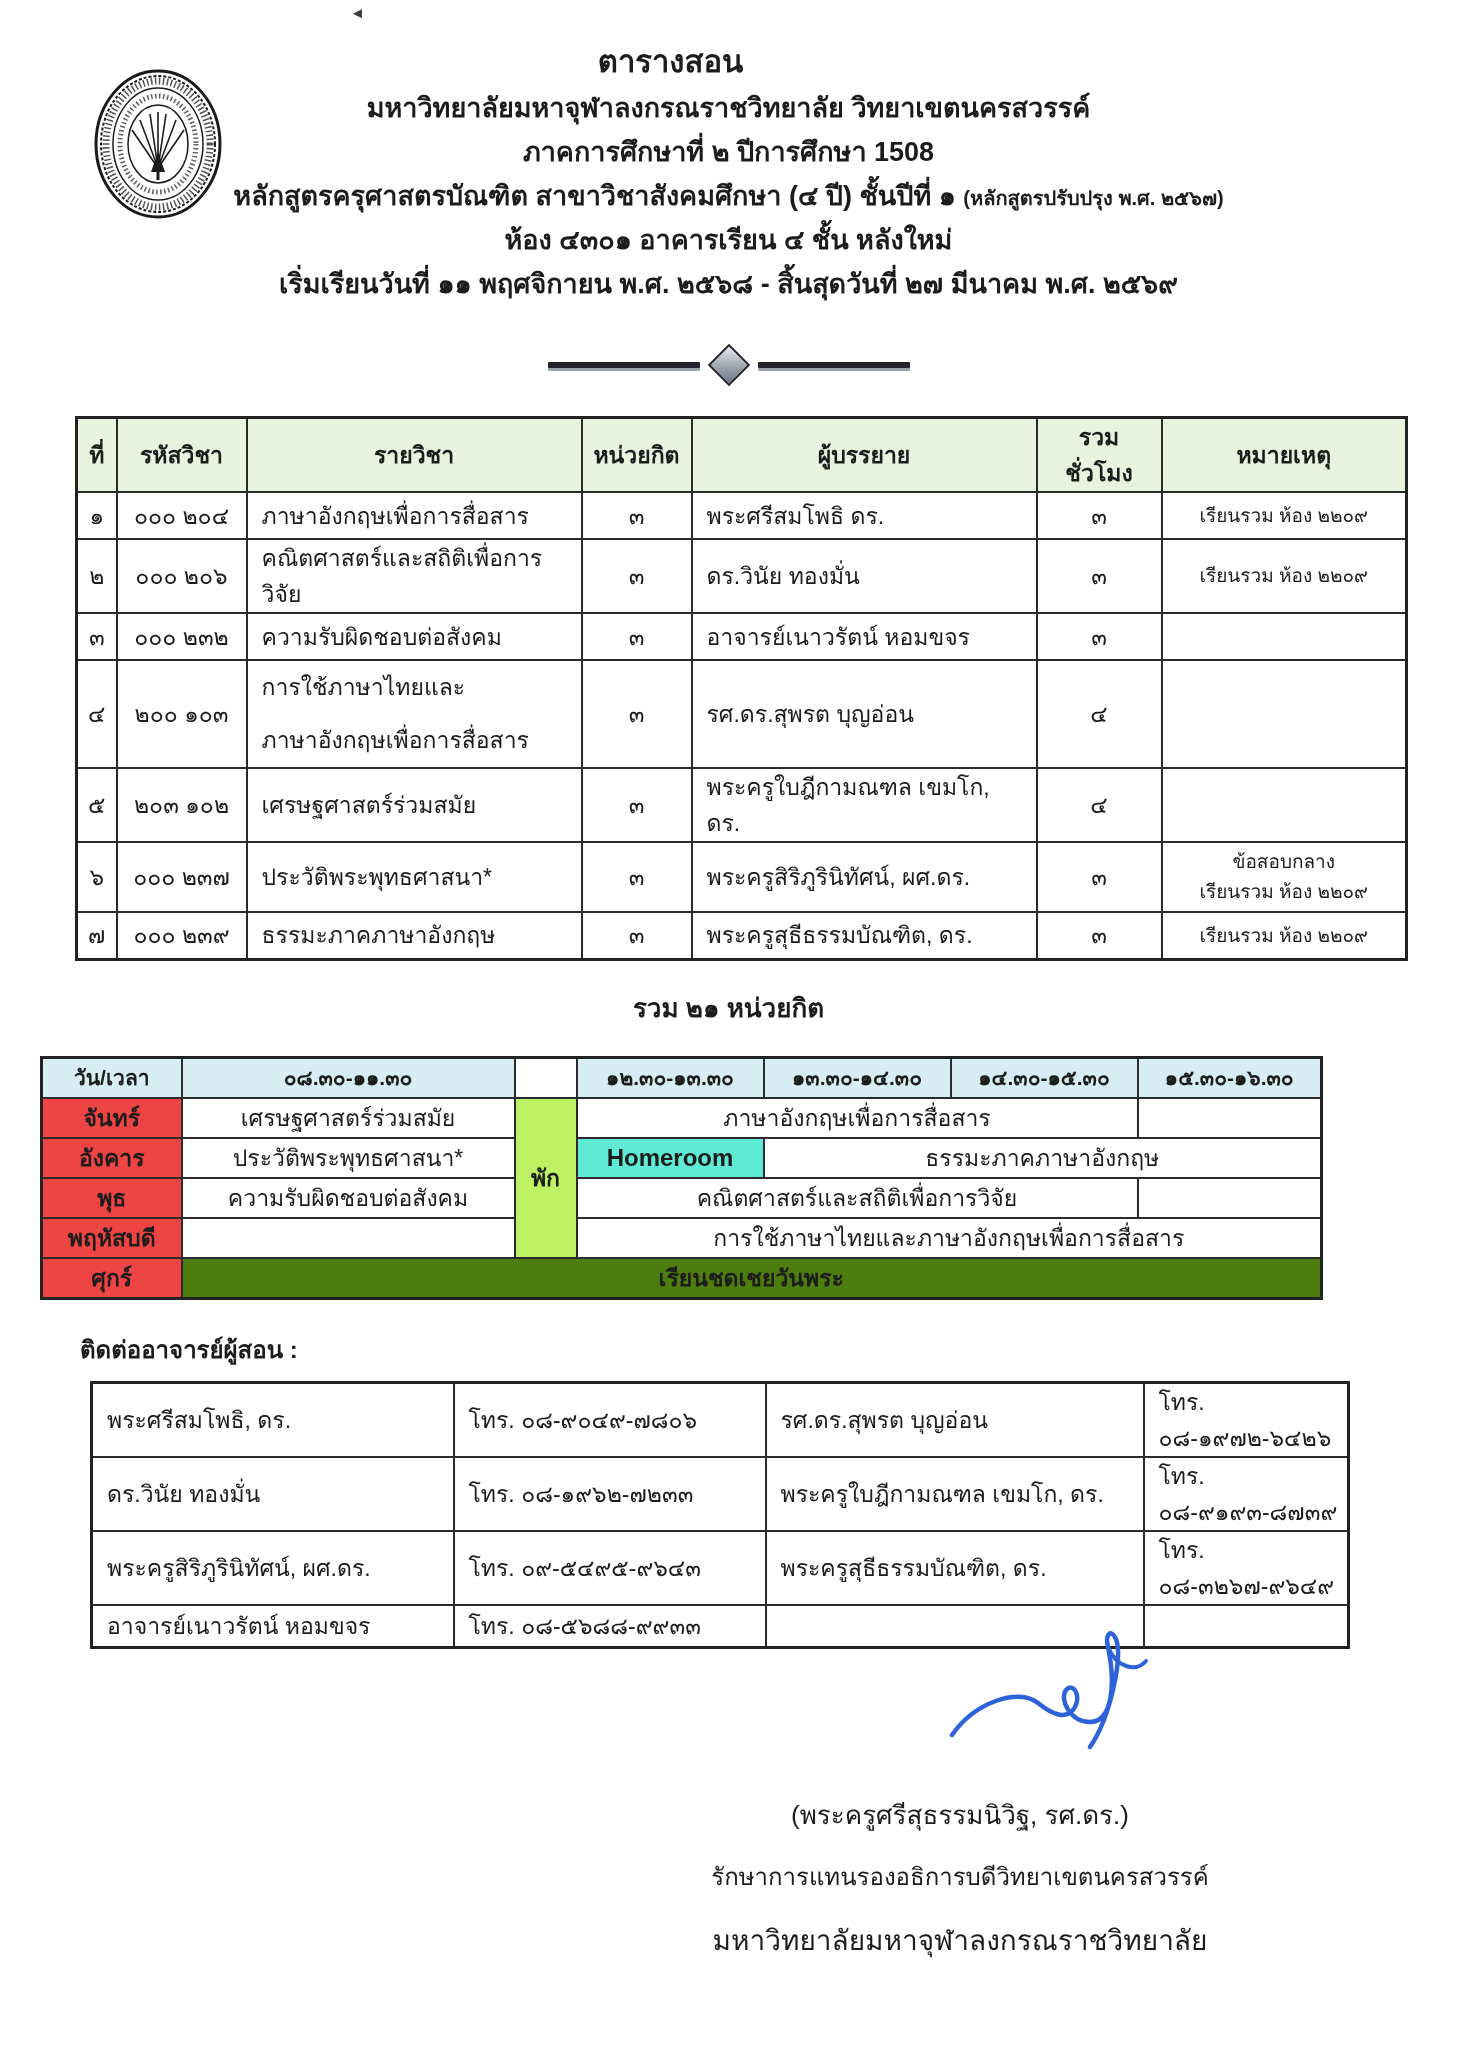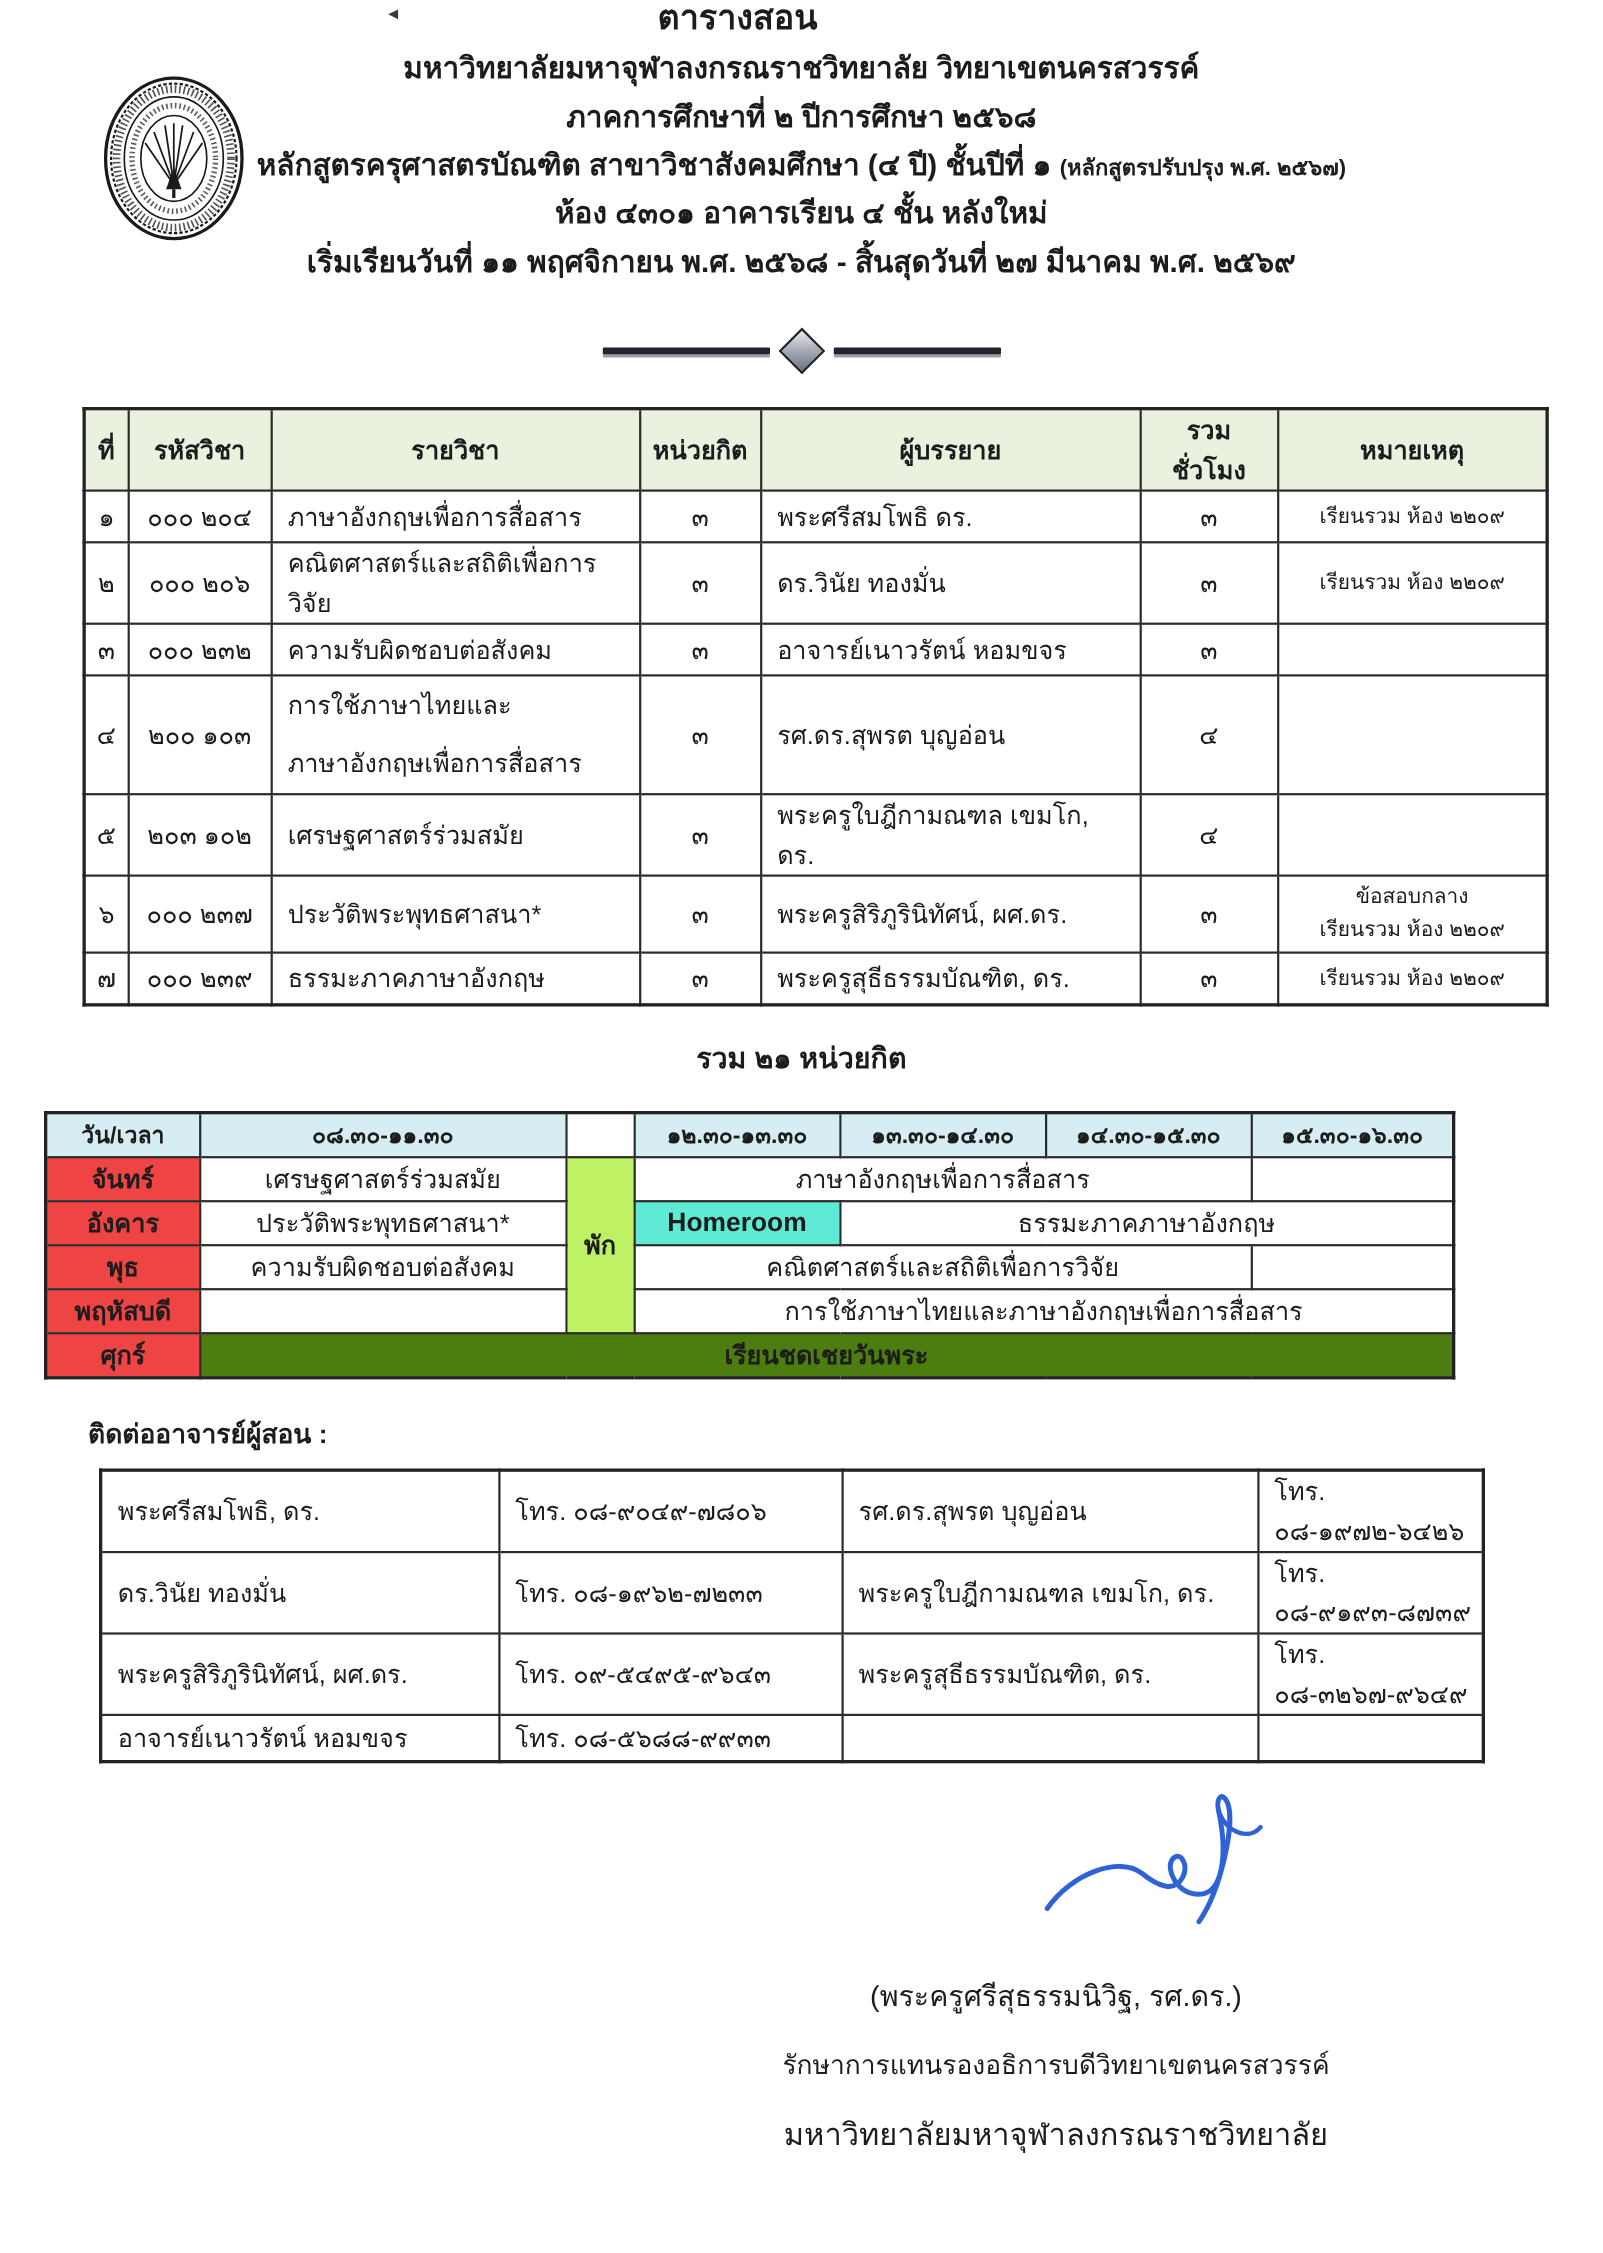--- a/index.html
+++ b/index.html
@@ -5,21 +5,21 @@
   html,body{margin:0;padding:0;}
   body{
     width:1457px;height:2048px;position:relative;background:#ffffff;
     font-family:"Liberation Sans","DejaVu Sans",sans-serif;color:#1c1c1c;
     overflow:hidden;
   }
   .artifact{position:absolute;top:4px;left:350px;font-size:15px;color:#3a3a3a;}
 
   
   .seal{position:absolute;left:92px;top:68px;width:132px;height:152px;}
-  .header{text-align:center;line-height:1.0;}
+  .header{padding-top:46px;text-align:center;line-height:1.0;}
   .header .title{font-size:31px;font-weight:700;transform:translateX(-58px);margin-bottom:18px;}
   .header .hline{font-size:27px;font-weight:700;margin:0 0 17px 0;}
   .header .small{font-size:20px;font-weight:700;}
 
   
   .divider{margin-top:52px;display:flex;justify-content:center;align-items:center;gap:14px;}
   .divider .bar{width:152px;height:6px;background:#23232e;border-radius:1px;box-shadow:0 3px 0 #9aa0a8;}
   .divider .diamond{width:26px;height:26px;transform:rotate(45deg);
     background:linear-gradient(135deg,#e8eaee 0%,#aab0ba 45%,#6d7480 100%);
     border:2px solid #23232e;}
@@ -89,21 +89,21 @@
       <line x1="66" y1="100" x2="84" y2="52"></line>
     <line x1="66" y1="100" x2="92" y2="62"></line>
   </g>
   <path d="M59,104 L73,104 L66,84 Z" fill="#1a1a1a"></path>
   <line x1="66" y1="104" x2="66" y2="112" stroke="#1a1a1a" stroke-width="3"></line>
 </svg>
 
 <div class="header">
   <div class="title">ตารางสอน</div>
   <div class="hline">มหาวิทยาลัยมหาจุฬาลงกรณราชวิทยาลัย วิทยาเขตนครสวรรค์</div>
-  <div class="hline">ภาคการศึกษาที่ ๒  ปีการศึกษา ๒๕๖๘</div>
+  <div class="hline">ภาคการศึกษาที่ ๒  ปีการศึกษา 1508</div>
   <div class="hline"><span>หลักสูตรครุศาสตรบัณฑิต สาขาวิชาสังคมศึกษา (๔ ปี) ชั้นปีที่ ๑ </span><span class="small">(หลักสูตรปรับปรุง พ.ศ. ๒๕๖๗)</span></div>
   <div class="hline">ห้อง ๔๓๐๑ อาคารเรียน ๔ ชั้น หลังใหม่</div>
   <div class="hline">เริ่มเรียนวันที่ ๑๑ พฤศจิกายน พ.ศ. ๒๕๖๘  -  สิ้นสุดวันที่ ๒๗ มีนาคม พ.ศ. ๒๕๖๙</div>
 </div>
 
 <div class="divider">
   <div class="bar"></div>
   <div class="diamond"></div>
   <div class="bar"></div>
 </div>

